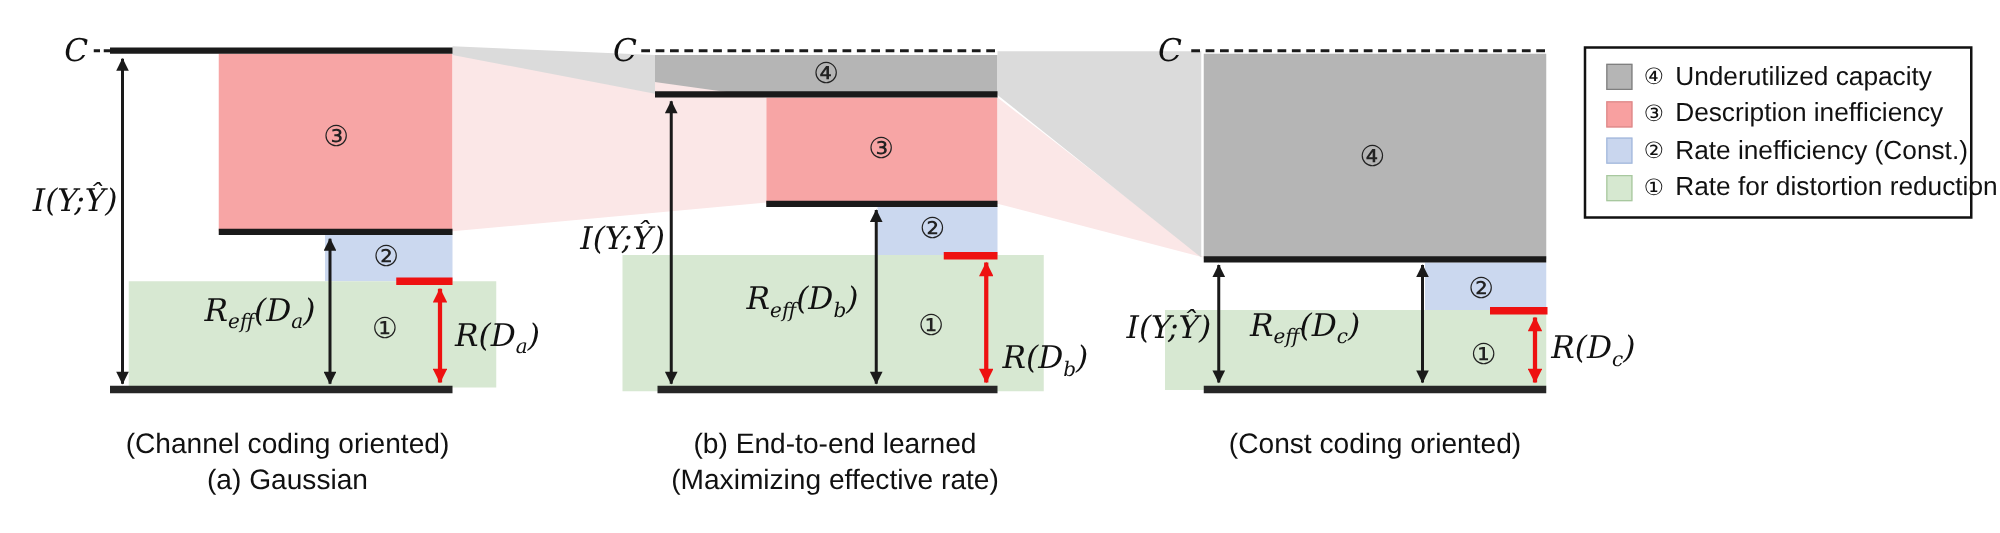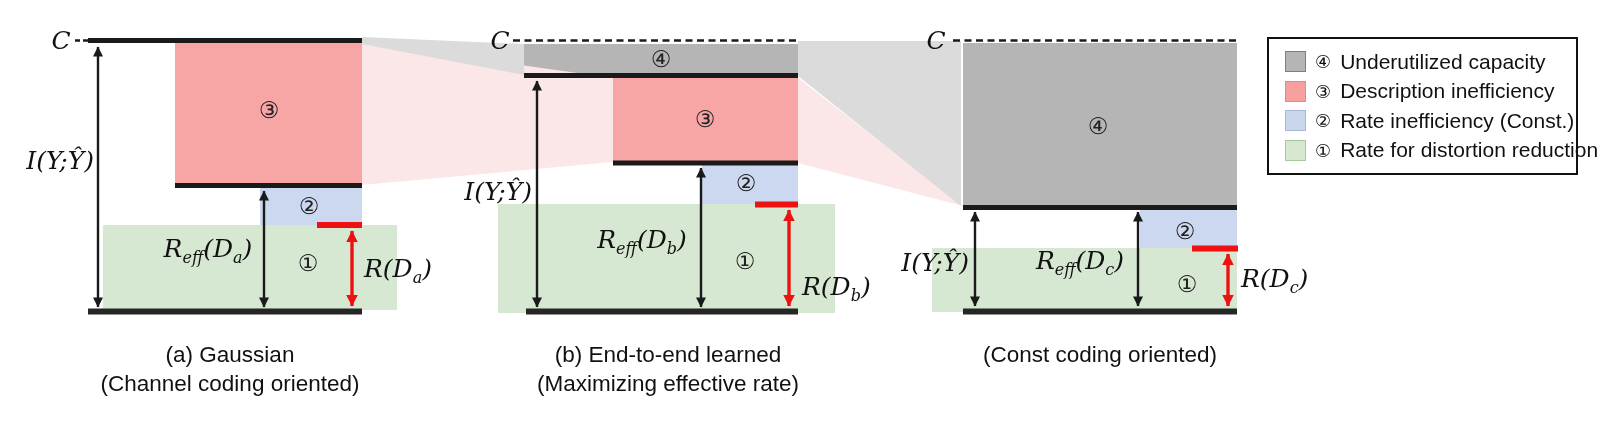--- a/index.html
+++ b/index.html
@@ -101,37 +101,37 @@
   <div class="mlabel" style="left:208px;top:248px;">R<sub>eff</sub>(D<sub>a</sub>)</div>
   <div class="mlabel anchor-left" style="left:364px;top:268px;">R(D<sub>a</sub>)</div>
 
   <div class="mlabel" style="left:500px;top:40px;">C</div>
   <div class="mlabel anchor-right" style="left:532px;top:191px;">I(Y;Ŷ)</div>
   <div class="mlabel" style="left:642px;top:239px;">R<sub>eff</sub>(D<sub>b</sub>)</div>
   <div class="mlabel anchor-left" style="left:802px;top:262px;margin-top:24px;">R(D<sub>b</sub>)</div>
 
   <div class="mlabel" style="left:936px;top:40px;">C</div>
   <div class="mlabel anchor-right" style="left:969px;top:262px;">I(Y;Ŷ)</div>
-  <div class="mlabel" style="left:1080px;top:260px;">R<sub>eff</sub>(D<sub>c</sub>)</div>
+  <div class="mlabel" style="left:1044px;top:260px;">R<sub>eff</sub>(D<sub>c</sub>)</div>
   <div class="mlabel anchor-left" style="left:1241px;top:278px;">R(D<sub>c</sub>)</div>
 
   <span class="cnum" style="left:269px;top:110px;">③</span>
   <span class="cnum" style="left:309px;top:206px;">②</span>
   <span class="cnum" style="left:308px;top:263px;">①</span>
   <span class="cnum" style="left:661px;top:59px;">④</span>
   <span class="cnum" style="left:705px;top:119px;">③</span>
   <span class="cnum" style="left:746px;top:183px;">②</span>
   <span class="cnum" style="left:745px;top:261px;">①</span>
   <span class="cnum" style="left:1098px;top:126px;">④</span>
   <span class="cnum" style="left:1185px;top:231px;">②</span>
   <span class="cnum" style="left:1187px;top:284px;">①</span>
 
   <div class="caption" style="left:230px;">
+    <div>(Channel coding oriented)</div>
     <div>(a) Gaussian</div>
-    <div>(Channel coding oriented)</div>
   </div>
   <div class="caption" style="left:668px;">
     <div>(b) End-to-end learned</div>
     <div>(Maximizing effective rate)</div>
   </div>
   <div class="caption" style="left:1100px;">
     <div>(Const coding oriented)</div>
   </div>
 
   <div id="legend">

